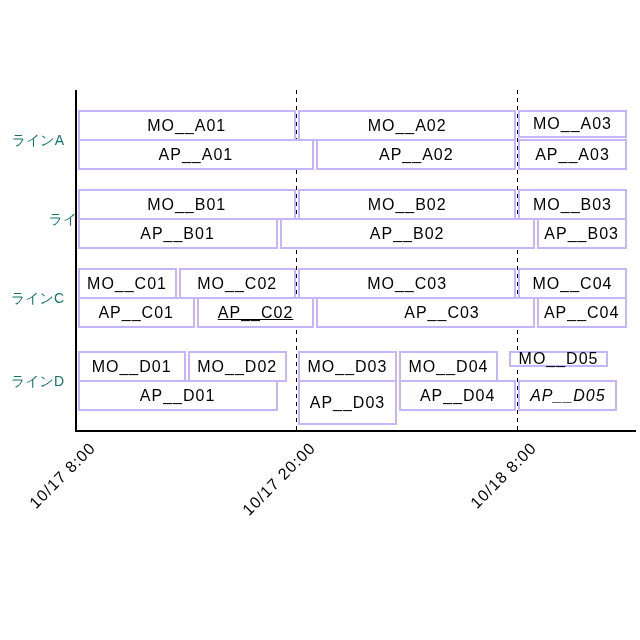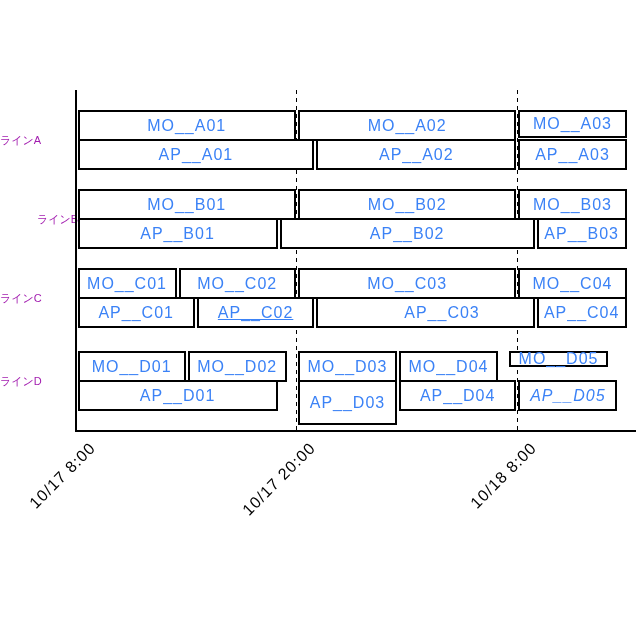--- a/index.html
+++ b/index.html
@@ -10,27 +10,27 @@
   }
   .canvas{position:relative;width:640px;height:640px;background:#ffffff;overflow:hidden;}
   .axis{position:absolute;background:#000;z-index:3;}
   .yaxis{left:75px;top:90px;width:2px;height:342px;}
   .xaxis{left:75px;top:430px;width:561px;height:2px;}
   .grid{
     position:absolute;width:1px;z-index:1;
     background:repeating-linear-gradient(to bottom,#000 0 4px,transparent 4px 8px);
   }
   .task{
-    position:absolute;box-sizing:border-box;border:2px solid #000000;background:#fff;
+    position:absolute;box-sizing:border-box;border:2px solid #c4b5fd;background:#fff;
     z-index:2;display:flex;align-items:center;justify-content:center;
-    font-size:16px;letter-spacing:1px;white-space:nowrap;color:#3b82f6;
+    font-size:16px;letter-spacing:1px;white-space:nowrap;color:#000000;
   }
   .linelabel{
-    position:absolute;width:64px;text-align:left;font-size:11px;
-    line-height:18px;color:#a21caf;z-index:2;white-space:nowrap;
+    position:absolute;width:64px;text-align:right;font-size:14px;
+    line-height:18px;color:#0f766e;z-index:2;white-space:nowrap;
   }
   .ticklabel{
     position:absolute;font-size:16px;letter-spacing:1px;color:#000;
     transform:rotate(-45deg);transform-origin:100% 0;white-space:nowrap;z-index:2;
   }
 </style>
 </head>
 <body>
 
 <div class="canvas">

